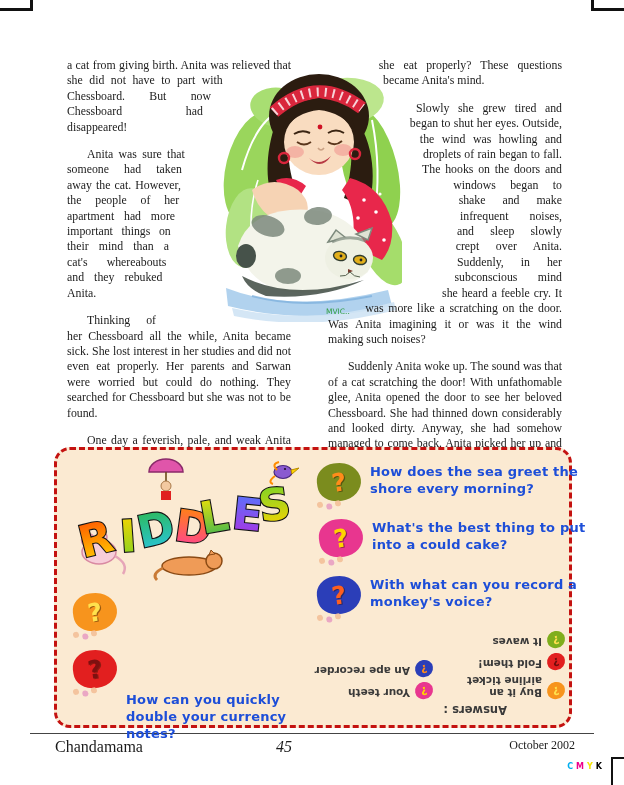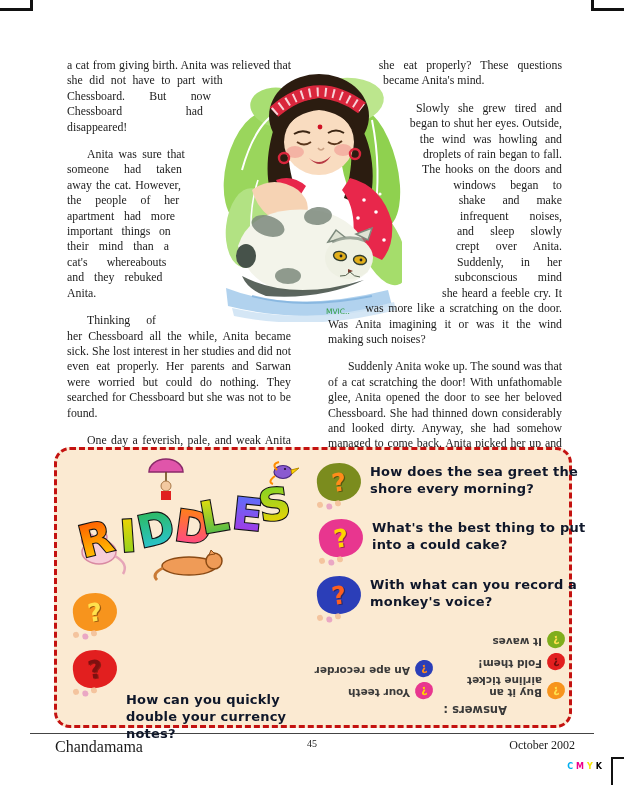--- a/index.html
+++ b/index.html
@@ -31,21 +31,21 @@
   .byline{text-align:right;font-weight:bold;font-style:italic;font-size:12.5px;margin-top:1px;}
 
   .illo{position:absolute;left:222px;top:50px;width:180px;height:272px;z-index:1;}
 
   
   .riddles{position:absolute;left:54px;top:447px;width:512px;height:275px;
            background:#fbead2;border:3px dashed #c41210;border-radius:16px;z-index:3;}
   .logo{position:absolute;left:12px;top:6px;width:242px;height:128px;}
   .q-row{position:absolute;display:flex;gap:9px;align-items:flex-start;}
   .q-text{font-family:"DejaVu Sans",sans-serif;font-weight:700;font-size:13px;
-          line-height:17px;color:#0f172a;letter-spacing:.2px;width:218px;}
+          line-height:17px;color:#1d4ed8;letter-spacing:.2px;width:218px;}
   .q-narrow .q-text{width:185px;margin-top:41px;}
   .q-icon{position:relative;flex:none;width:44px;height:38px;border-radius:46% 54% 52% 48%;
           display:flex;align-items:center;justify-content:center;
           font-family:"DejaVu Sans",sans-serif;font-weight:800;font-size:25px;
           transform:rotate(-8deg);text-shadow:1px 1px 0 rgba(40,20,0,.45);}
   .q-icon::after{content:"";position:absolute;left:-3px;bottom:-4px;width:6px;height:6px;
           border-radius:50%;background:#f4c49e;
           box-shadow:9px 3px 0 #eaa7c4,18px 1px 0 #f4c49e;}
   .qc-sea{background:#7b8c1e;color:#ff8c1a;}
   .qc-sponge{background:#e8368f;color:#ffd400;}
@@ -73,21 +73,21 @@
           font-size:11px;font-weight:800;transform:rotate(-10deg);}
   .ac-sea{background:#7fae1c;color:#ffde4d;}
   .ac-currency{background:#e21f1f;color:#6e0d0d;}
   .ac-mouse{background:#f7941d;color:#ffe14d;}
   .ac-monkey{background:#2b3eb8;color:#ff8c1a;}
   .ac-sponge{background:#e8368f;color:#ffd400;}
 
   
   .rule{position:absolute;left:30px;top:733px;width:564px;border-top:1px solid #444;}
   .footer-left{position:absolute;left:55px;top:738px;font-size:16px;}
-  .footer-center{position:absolute;left:0;top:738px;width:624px;text-align:center;font-size:10px;}
+  .footer-center{position:absolute;left:0;top:738px;width:568px;text-align:center;font-size:16px;font-style:italic;}
   .footer-right{position:absolute;right:49px;top:738px;font-size:12px;}
 
   .cmyk{position:absolute;right:21px;top:762px;font-family:"DejaVu Sans",sans-serif;
         font-weight:700;font-size:8px;letter-spacing:1px;}
   .cmyk span{margin-left:2px;}
   .c-c{color:#00aeef}.c-m{color:#ec008c}.c-y{color:#f5e400}.c-k{color:#000}
 </style>
 </head>
 <body>
 

